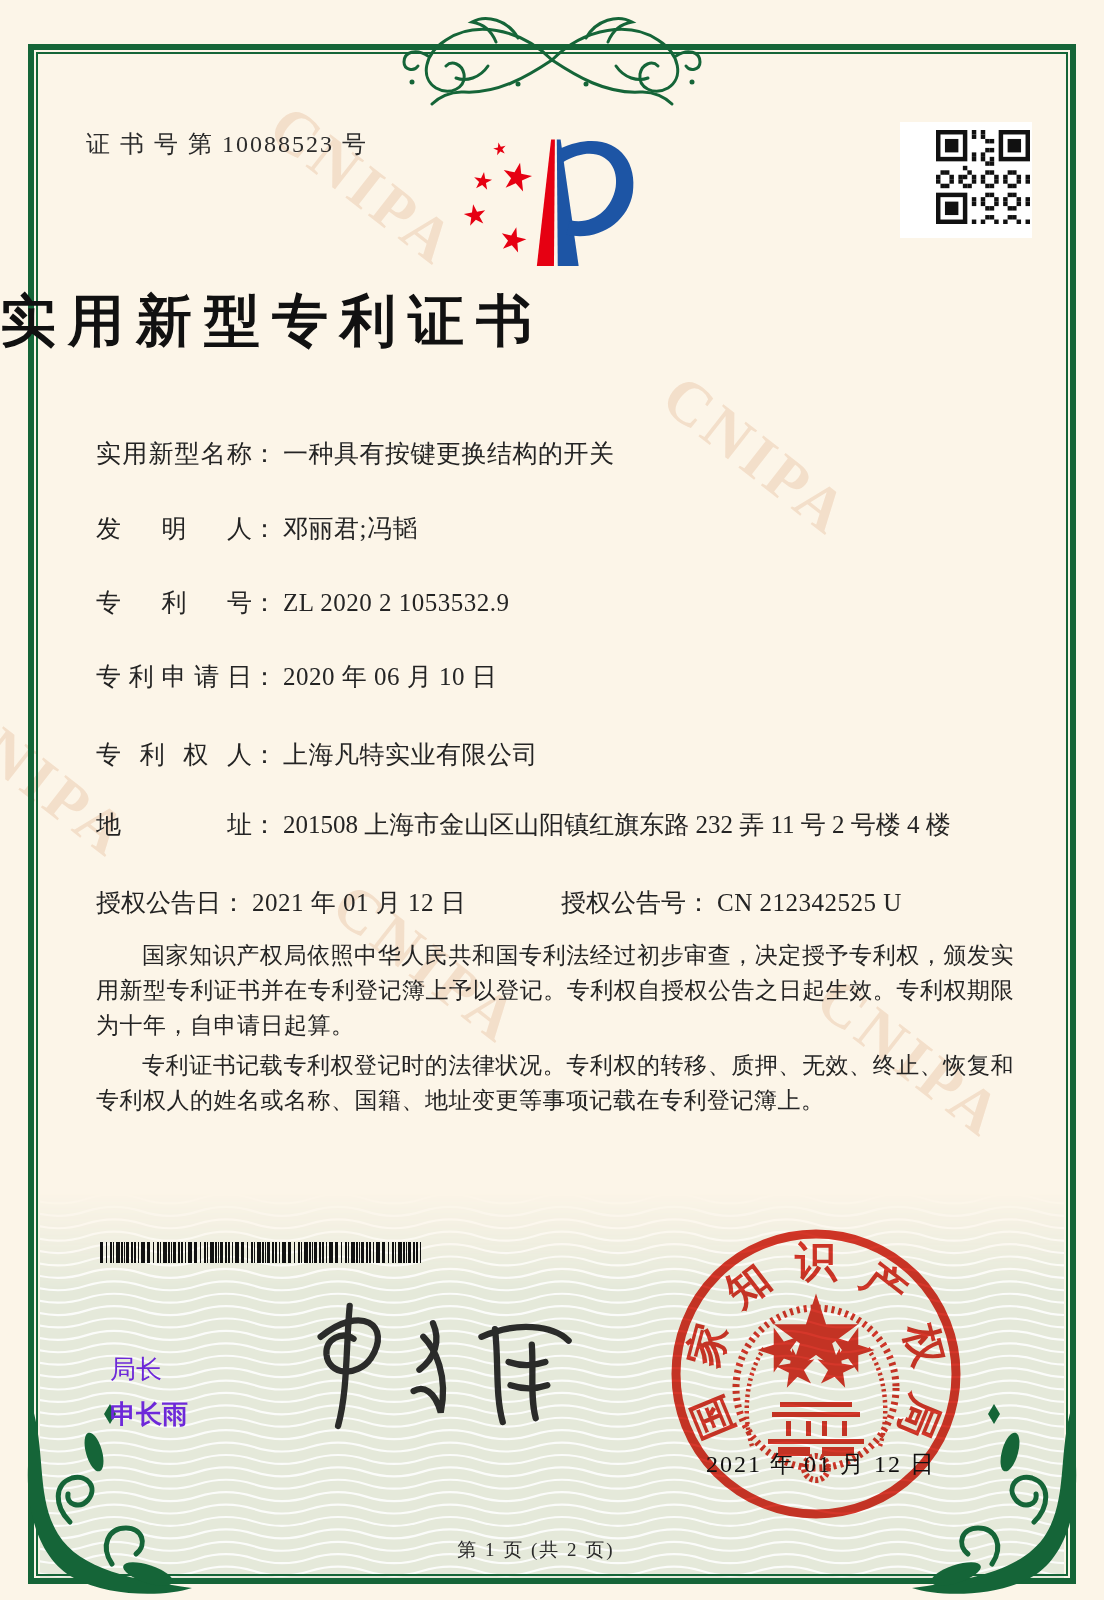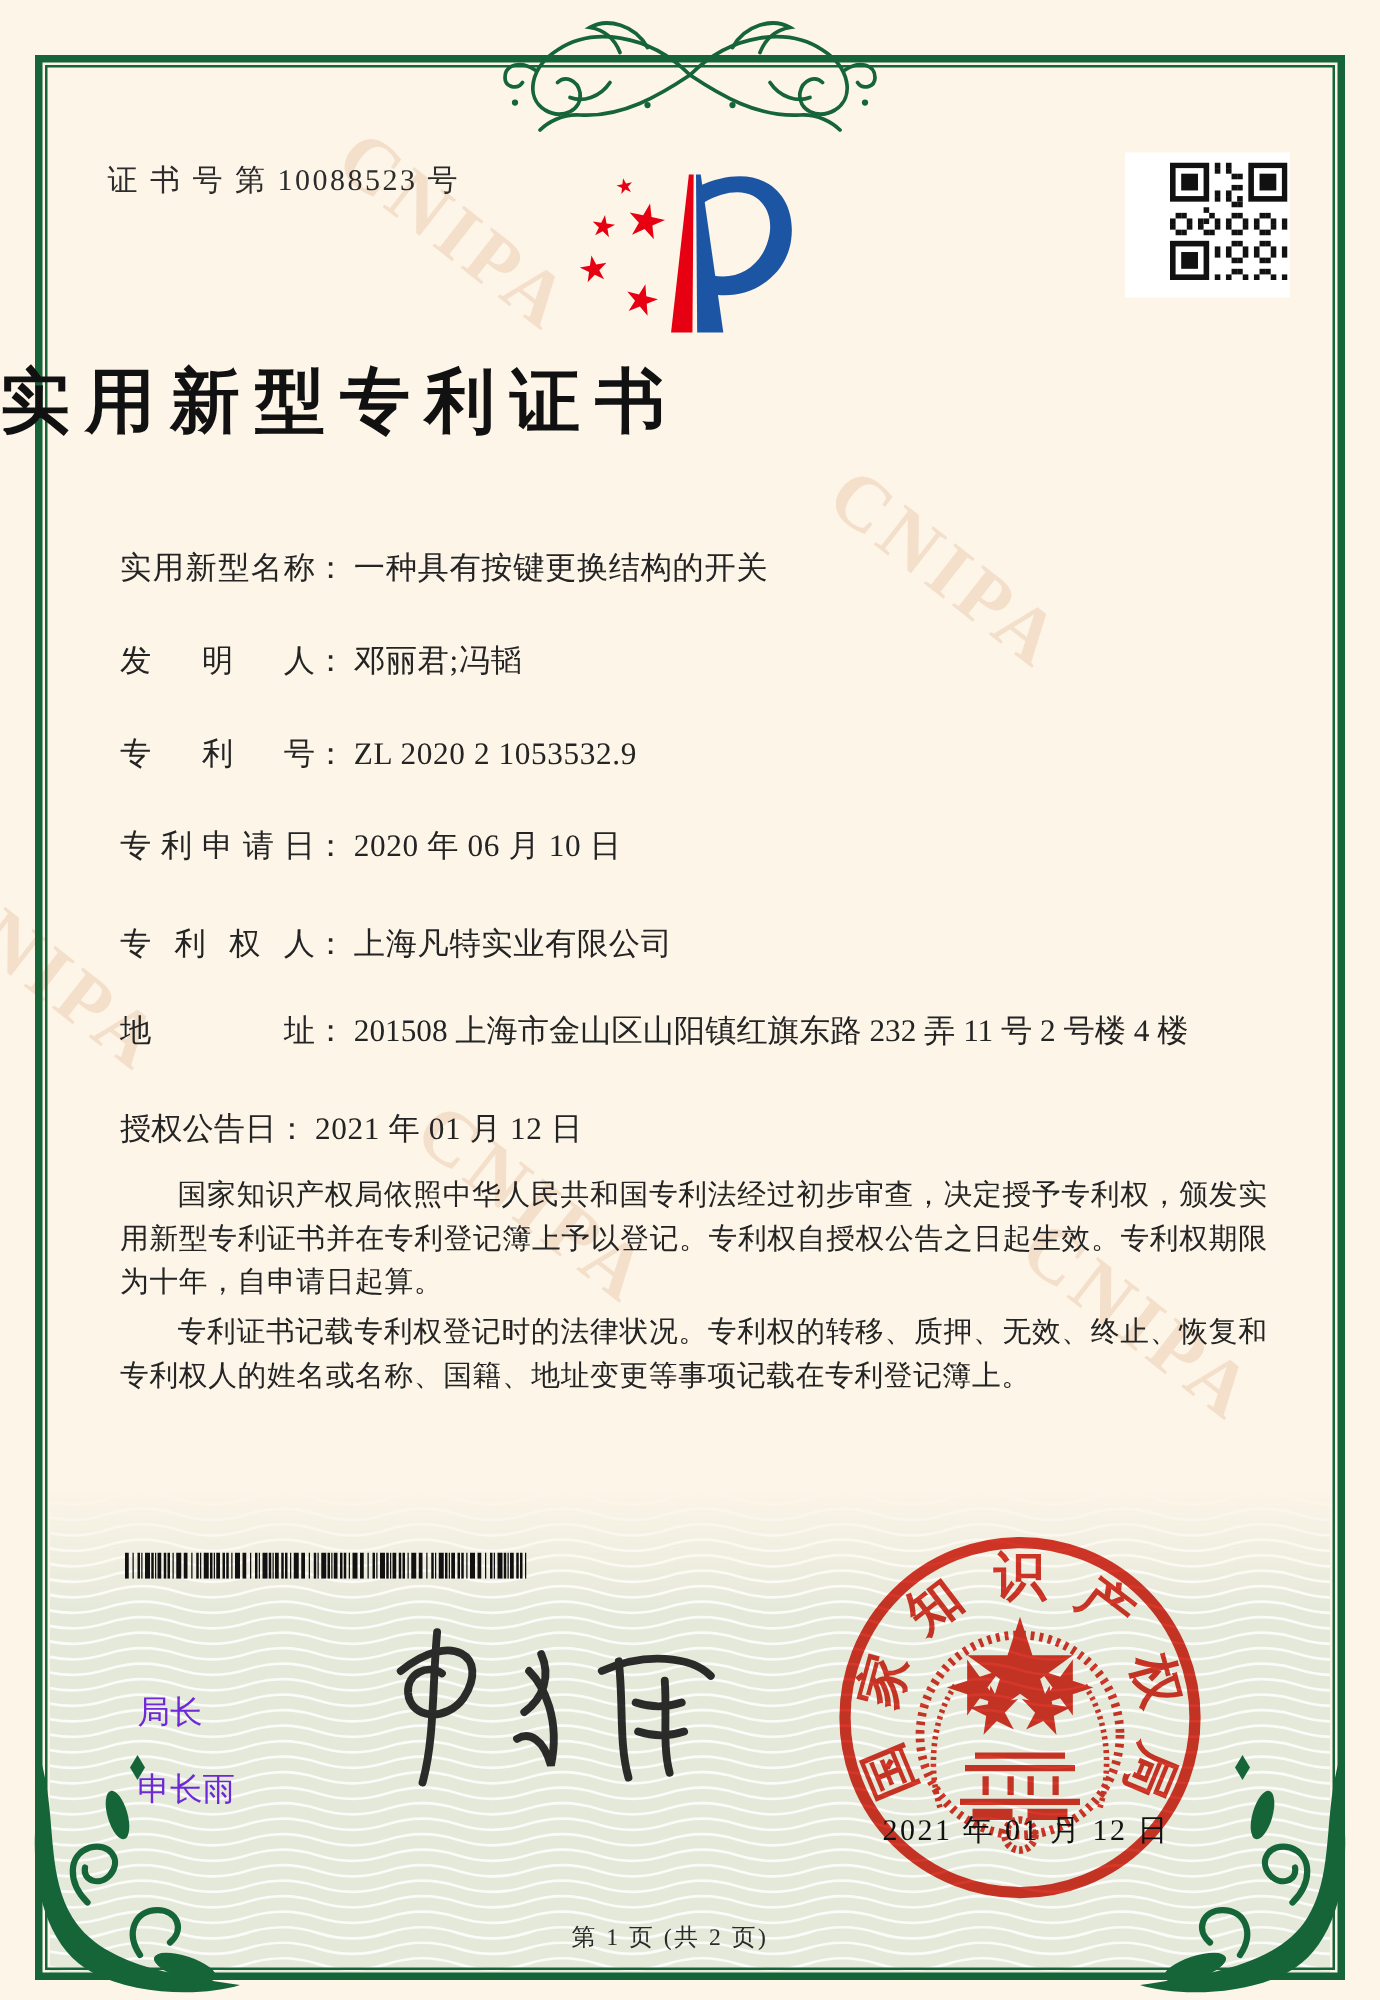--- a/index.html
+++ b/index.html
@@ -53,21 +53,21 @@
   
   .paras{position:absolute;left:96px;width:918px;top:938px;z-index:7;}
   .paras p{
     margin:0;font-size:23px;line-height:35px;text-indent:2em;
     text-align:justify;color:#242424;letter-spacing:.5px;
   }
   .paras p + p{margin-top:5px;}
   
   .barcode{position:absolute;left:100px;top:1242px;z-index:7;}
   .officer{position:absolute;left:110px;top:1352px;z-index:7;font-size:26px;color:#6d28d9;}
-  .officer .name{display:block;margin-top:27px;}
+  .officer .name{display:block;margin-top:10px;font-weight:bold;}
   .signature{position:absolute;left:278px;top:1292px;z-index:8;}
   .seal{position:absolute;left:660px;top:1218px;z-index:8;mix-blend-mode:multiply;}
   .sealdate{position:absolute;left:706px;top:1448px;z-index:9;font-size:24px;letter-spacing:2px;color:#111;white-space:nowrap;}
   .footer{position:absolute;left:0;right:56px;top:1537px;text-align:center;z-index:7;font-size:19px;color:#2a2a2a;letter-spacing:2px;padding-left:24px;}
 </style>
 </head>
 <body>
 
 <div class="waveband">
   <svg id="waves" viewBox="0 0 1024 390" preserveAspectRatio="none">
@@ -270,20 +270,23 @@
     <span class="flabel">专利申请日</span><span class="colon">：</span><span class="fvalue">2020 年 06 月 10 日</span>
   </div>
   <div class="row" style="top:738px;">
     <span class="flabel">专利权人</span><span class="colon">：</span><span class="fvalue">上海凡特实业有限公司</span>
   </div>
   <div class="row" style="top:808px;">
     <span class="flabel">地址</span><span class="colon">：</span><span class="fvalue" style="letter-spacing:0;">201508 上海市金山区山阳镇红旗东路 232 弄 11 号 2 号楼 4 楼</span>
   </div>
   <div class="row" style="top:886px;">
     <span>授权公告日</span><span class="colon">：</span><span class="fvalue">2021 年 01 月 12 日</span>
+    <span class="grant2">
+      <span>授权公告号</span><span class="colon">：</span><span class="fvalue">CN 212342525 U</span>
+    </span>
   </div>
 </div>
 
 <div class="paras">
   <p>国家知识产权局依照中华人民共和国专利法经过初步审查，决定授予专利权，颁发实用新型专利证书并在专利登记簿上予以登记。专利权自授权公告之日起生效。专利权期限为十年，自申请日起算。</p>
   <p>专利证书记载专利权登记时的法律状况。专利权的转移、质押、无效、终止、恢复和专利权人的姓名或名称、国籍、地址变更等事项记载在专利登记簿上。</p>
 </div>
 
 <svg id="barcode" class="barcode" width="326" height="21" viewBox="0 0 326 21">
     <rect x="0" y="0" width="3" height="21" fill="#111"></rect>

